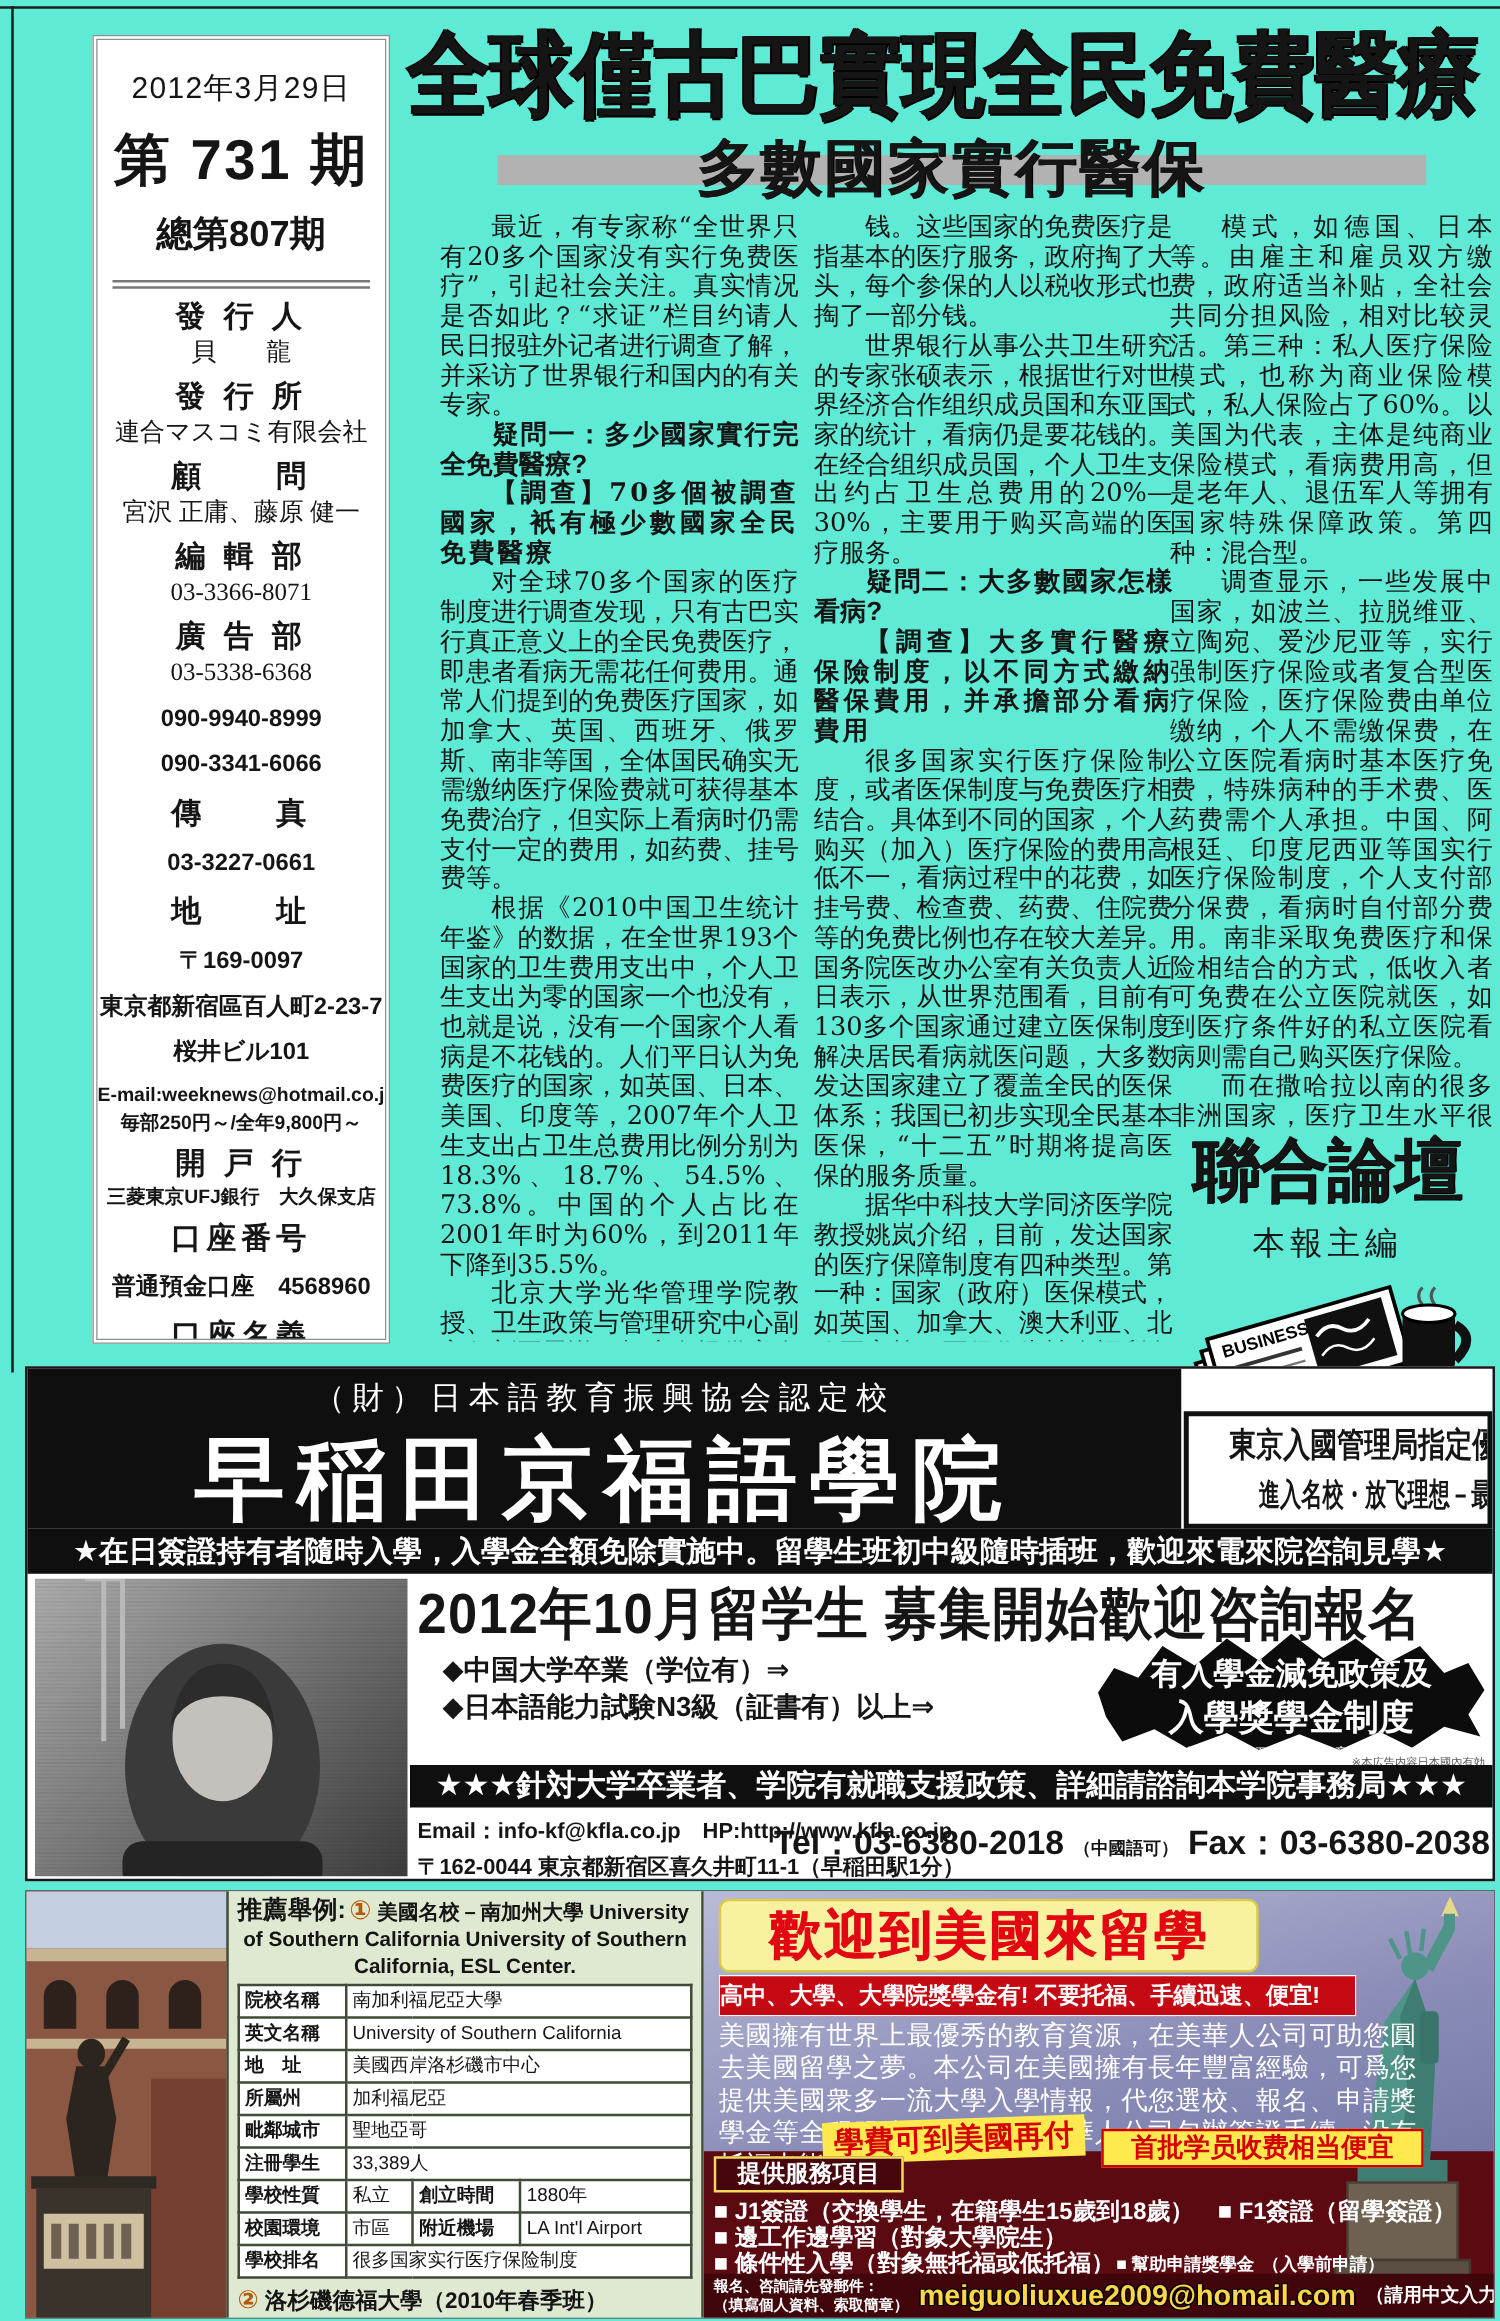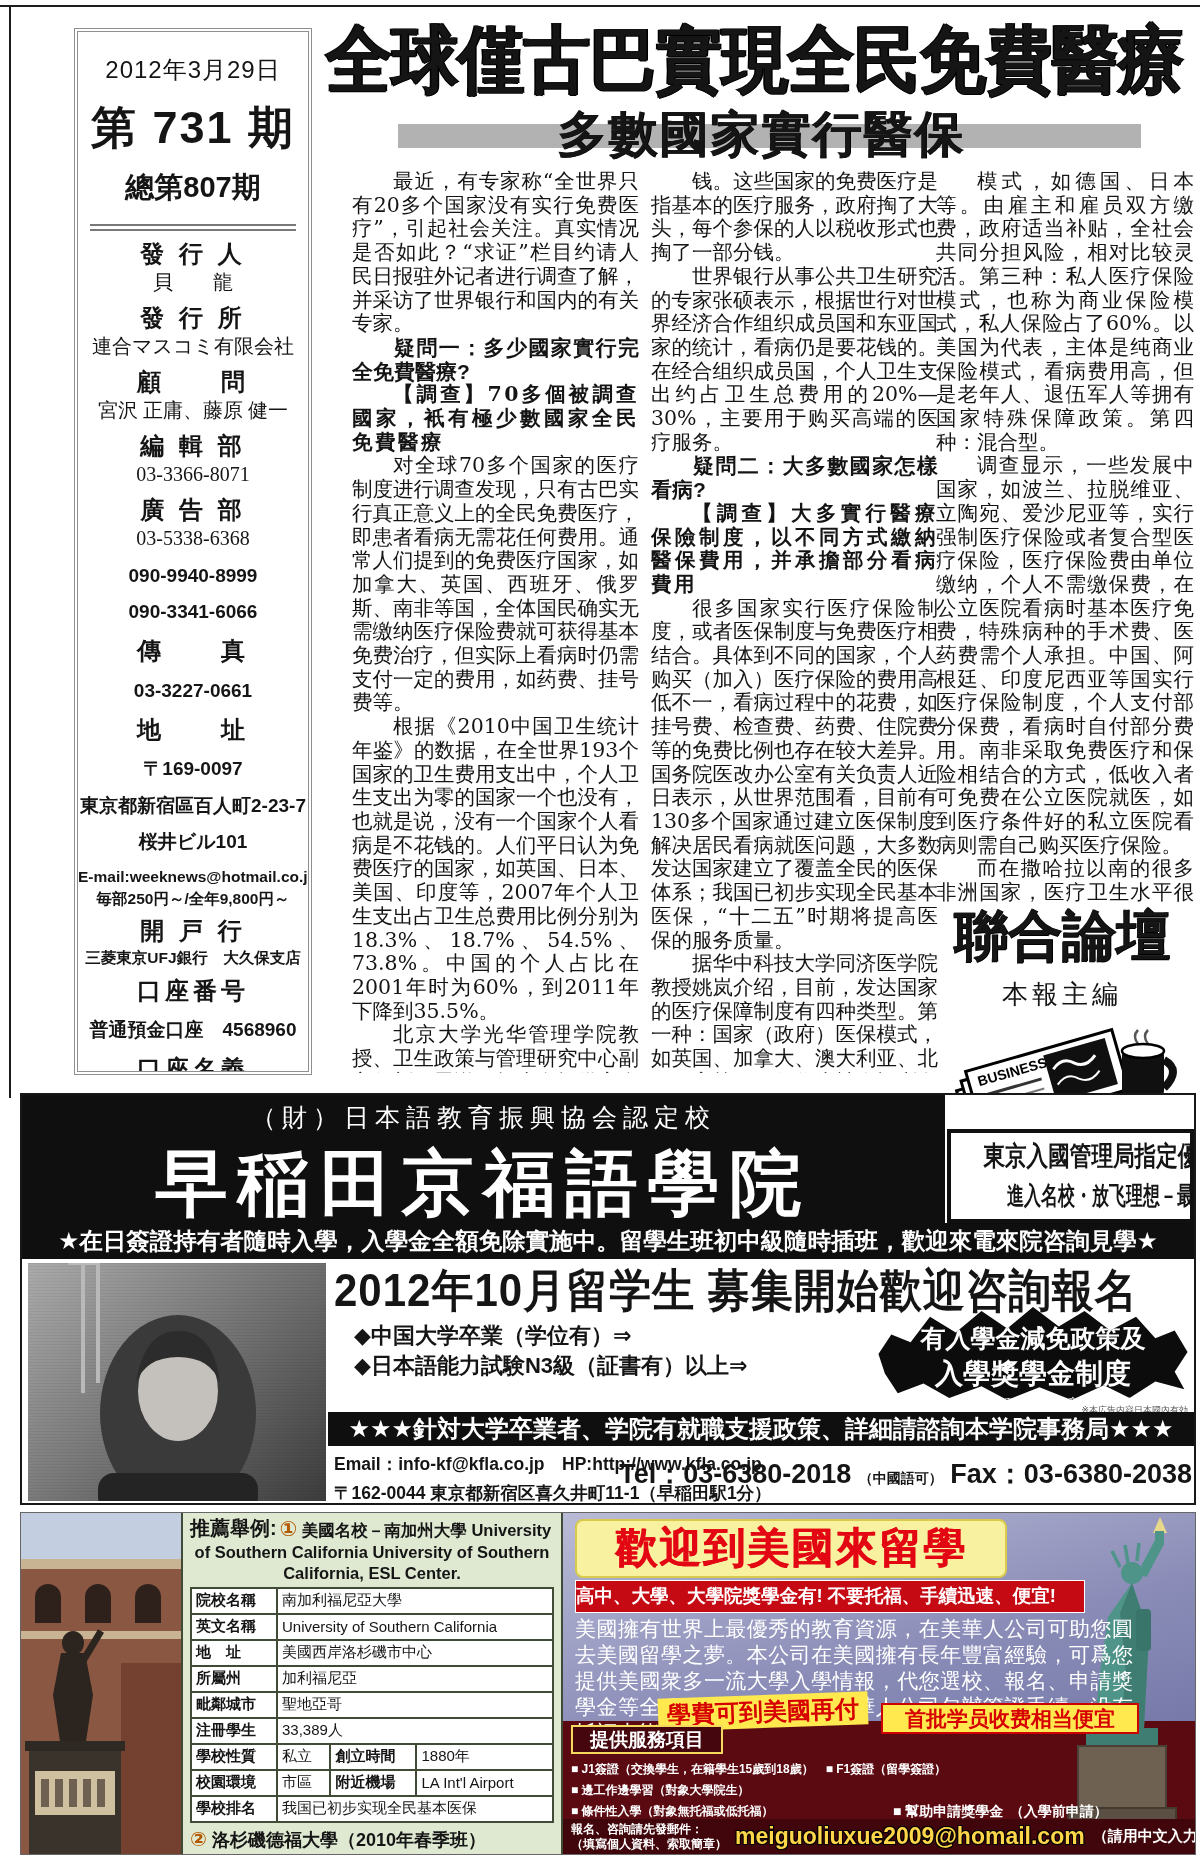--- a/index.html
+++ b/index.html
@@ -1,16 +1,16 @@
 <!DOCTYPE html>
 <html><head>
 <meta charset="utf-8">
 <style>
   html,body{margin:0;padding:0;background:#e8e8e4;}
-  .page{position:relative;width:1200px;height:1857px;background:#ffffff;overflow:hidden;
+  .page{position:relative;width:1200px;height:1857px;background:#5eead4;overflow:hidden;
         font-family:"Liberation Sans","DejaVu Sans",sans-serif;color:#151515;}
   
   .frame-top{position:absolute;left:0;top:5px;width:1200px;height:2px;background:#1c1c1c;}
   .frame-left{position:absolute;left:9px;top:5px;width:2px;height:1093px;background:#1c1c1c;}
 
   
   .masthead{position:absolute;left:74px;top:28px;width:238px;height:1047px;
             border:4px double #8f8f8f;box-sizing:border-box;text-align:center;
             padding-top:22px;overflow:hidden;background:#fff;}
   .mh-date{font-size:24px;letter-spacing:1px;}
@@ -117,21 +117,21 @@
   .usa-pay{position:absolute;left:95px;top:182px;width:210px;height:33px;background:#ffe94f;color:#d60000;
            font-size:24px;font-weight:900;text-align:center;line-height:33px;transform:rotate(-2deg);
            white-space:nowrap;z-index:3;}
   .usa-cheap{position:absolute;left:318px;top:190px;width:258px;height:31px;background:#ffe94f;color:#d60000;
              border:2px solid #c00;box-sizing:border-box;font-size:21px;font-weight:900;text-align:center;
              line-height:27px;white-space:nowrap;z-index:3;}
   .usa-svclabel{position:absolute;left:8px;top:212px;width:152px;height:29px;background:#45070d;
                 border:2px solid #f5d95e;box-sizing:border-box;color:#fff;font-size:19px;font-weight:800;
                 text-align:center;line-height:25px;z-index:3;white-space:nowrap;}
   .usa-svclist{position:absolute;left:8px;top:246px;z-index:2;}
-  .usa-svclist div{color:#fff;font-size:12px;font-weight:700;line-height:21px;white-space:nowrap;}
+  .usa-svclist div{color:#fff;font-size:19px;font-weight:700;line-height:21px;white-space:nowrap;}
   .usa-scholar{position:absolute;left:330px;top:282px;color:#fff;font-size:23px;font-weight:900;
                white-space:nowrap;z-index:3;}
   .usa-scholar span{font-size:14px;font-weight:700;}
   .usa-contact{position:absolute;left:0;bottom:0;width:100%;height:35px;background:#40060b;z-index:4;
                display:flex;align-items:center;padding:0 8px;box-sizing:border-box;gap:8px;}
   .usa-contact .csm{color:#fff;font-size:12px;font-weight:700;line-height:1.25;white-space:nowrap;}
   .usa-email{color:#ffd64a;font-size:23px;font-weight:900;white-space:nowrap;
              text-shadow:1px 1px 0 #000,-1px -1px 0 #000,1px -1px 0 #000,-1px 1px 0 #000;}
   .usa-c3{color:#fff;font-size:15px;font-weight:800;white-space:nowrap;}
   .statue{position:absolute;right:0;top:0;width:155px;height:343px;z-index:1;}
@@ -388,21 +388,21 @@
             <tr>
               <td class="lbl">校園環境</td>
               <td>市區</td>
               <td class="lbl">附近機場</td>
               <td>LA Int'l Airport</td>
             </tr>
           </tbody>
         <tbody>
           <tr>
             <td class="lbl">學校排名</td>
-            <td colspan="3">我国已初步实现全民基本医保</td>
+            <td colspan="3">很多国家实行医疗保险制度</td>
           </tr>
         </tbody>
       </table>
       <div class="usa-item2">
         <span class="usa-no">②</span>
         <span>洛杉磯德福大學（2010年春季班）</span>
       </div>
       <div class="usa-sub2">招收16-18歲大學生，英語程度低可先入語言班</div>
     </div>
 

